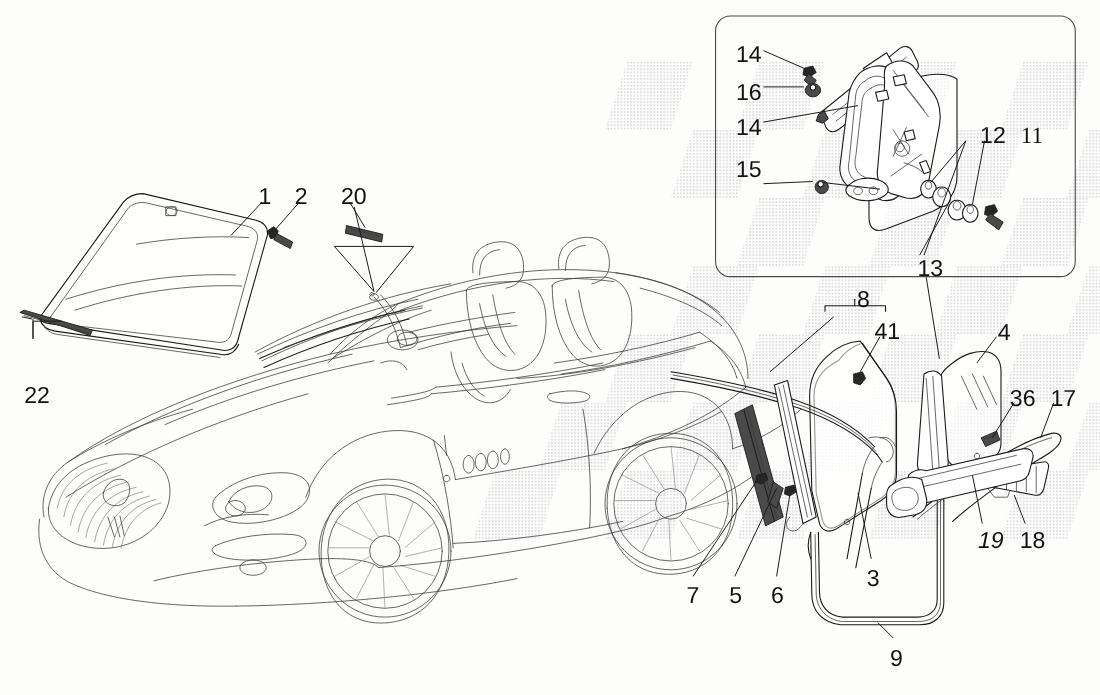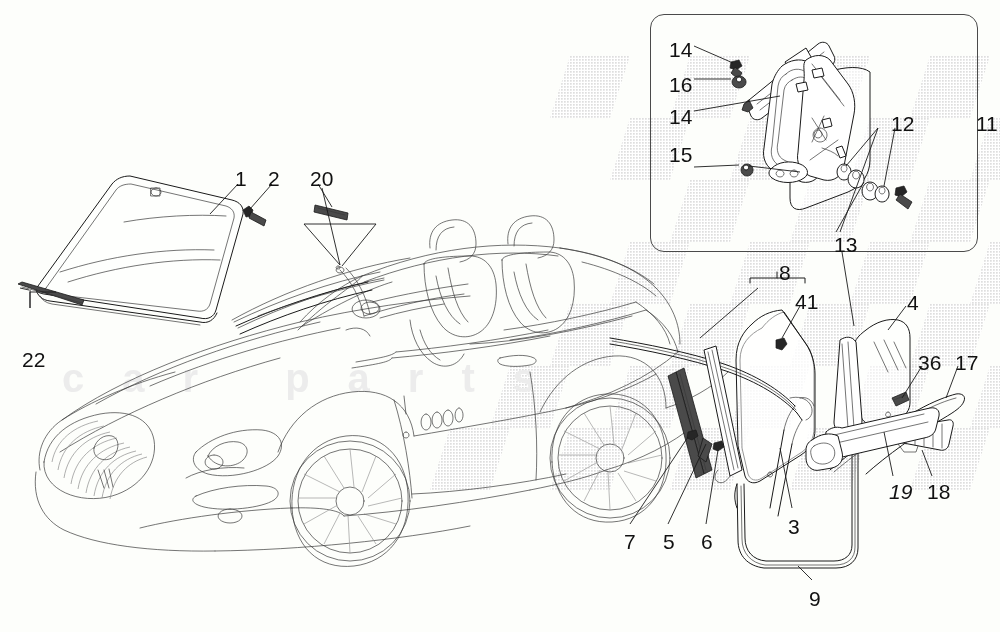--- a/index.html
+++ b/index.html
@@ -117,21 +117,20 @@
         <use href="#flagcell" x="180" y="-62"></use>
         <use href="#flagcell" x="300" y="-62"></use>
         <use href="#flagcell" x="-120" y="-124"></use>
         <use href="#flagcell" x="0" y="-124"></use>
         <use href="#flagcell" x="120" y="-124"></use>
         <use href="#flagcell" x="240" y="-124"></use>
       </g>
     </g>
   </svg>
 
-  <div class="wm-carparts">car parts</div>
 
   <svg class="layer" viewBox="0 0 1000 632">
     <defs>
       <style>
         .ln   { fill:none; stroke:#1a1a1a; stroke-width:1; stroke-linecap:round; stroke-linejoin:round; }
         .lnT  { fill:none; stroke:#3a3a3a; stroke-width:0.7; stroke-linecap:round; stroke-linejoin:round; }
         .lead { fill:none; stroke:#1a1a1a; stroke-width:0.9; }
         .fillW{ fill:#ffffff; stroke:#1a1a1a; stroke-width:1; stroke-linejoin:round; }
         .fillG{ fill:#d9d9d9; stroke:#1a1a1a; stroke-width:0.9; stroke-linejoin:round; }
         .fillD{ fill:#4a4a4a; stroke:#1a1a1a; stroke-width:0.8; stroke-linejoin:round; }
@@ -522,21 +521,21 @@
   </svg>
 
   <div class="detail-box"></div>
 
   <div>
     <div class="callout" style="left:669px;  top:39px;">14</div>
     <div class="callout" style="left:669px;  top:74px;">16</div>
     <div class="callout" style="left:669px;  top:106px;">14</div>
     <div class="callout" style="left:669px;  top:144px;">15</div>
     <div class="callout" style="left:891px;  top:113px;">12</div>
-    <div class="callout" style="left:976px;  top:113px;">11</div>
+    <div class="callout" style="left:928px;  top:113px;font-family:Liberation Serif, serif;">11</div>
     <div class="callout" style="left:834px;  top:234px;">13</div>
 
     <div class="callout" style="left:235px;  top:168px;">1</div>
     <div class="callout" style="left:268px;  top:168px;">2</div>
     <div class="callout" style="left:310px;  top:168px;">20</div>
     <div class="callout" style="left:22px;   top:313px;margin-top:36px;">22</div>
 
     <div class="callout" style="left:779px;  top:262px;">8</div>
     <div class="callout" style="left:795px;  top:291px;">41</div>
     <div class="callout" style="left:907px;  top:292px;">4</div>

